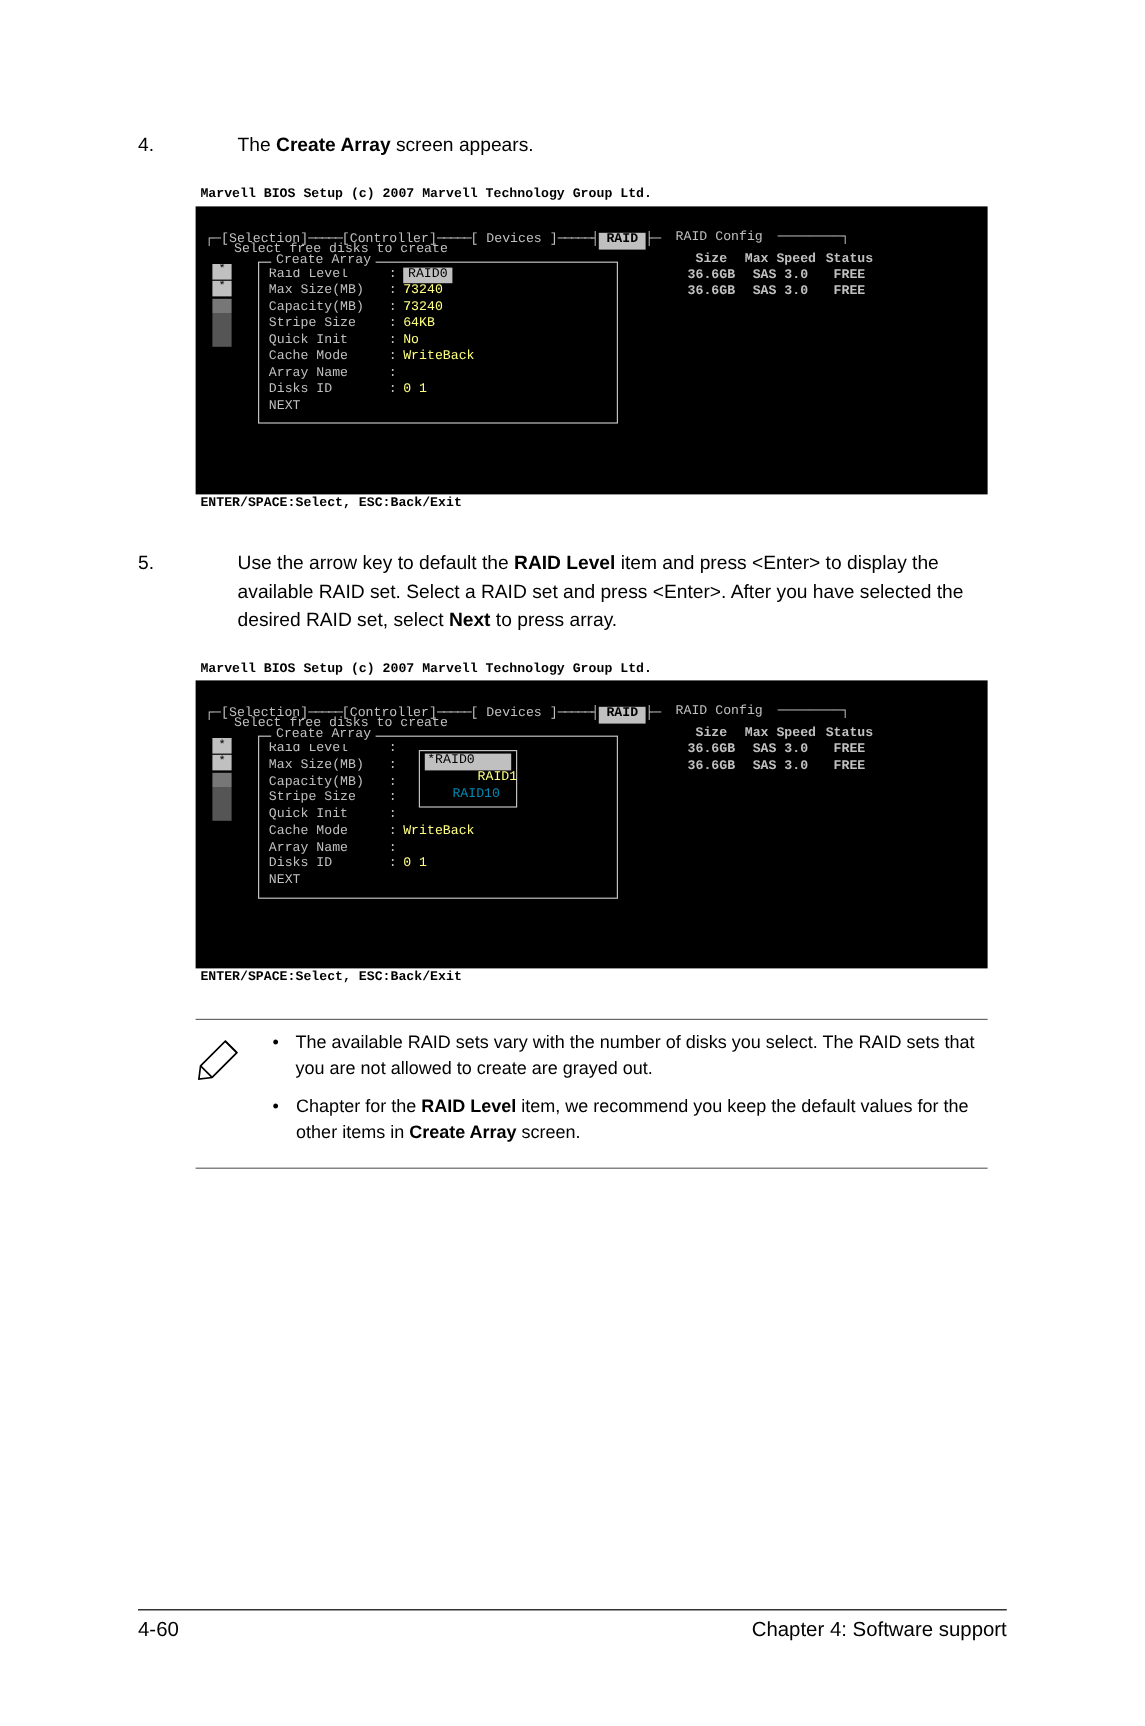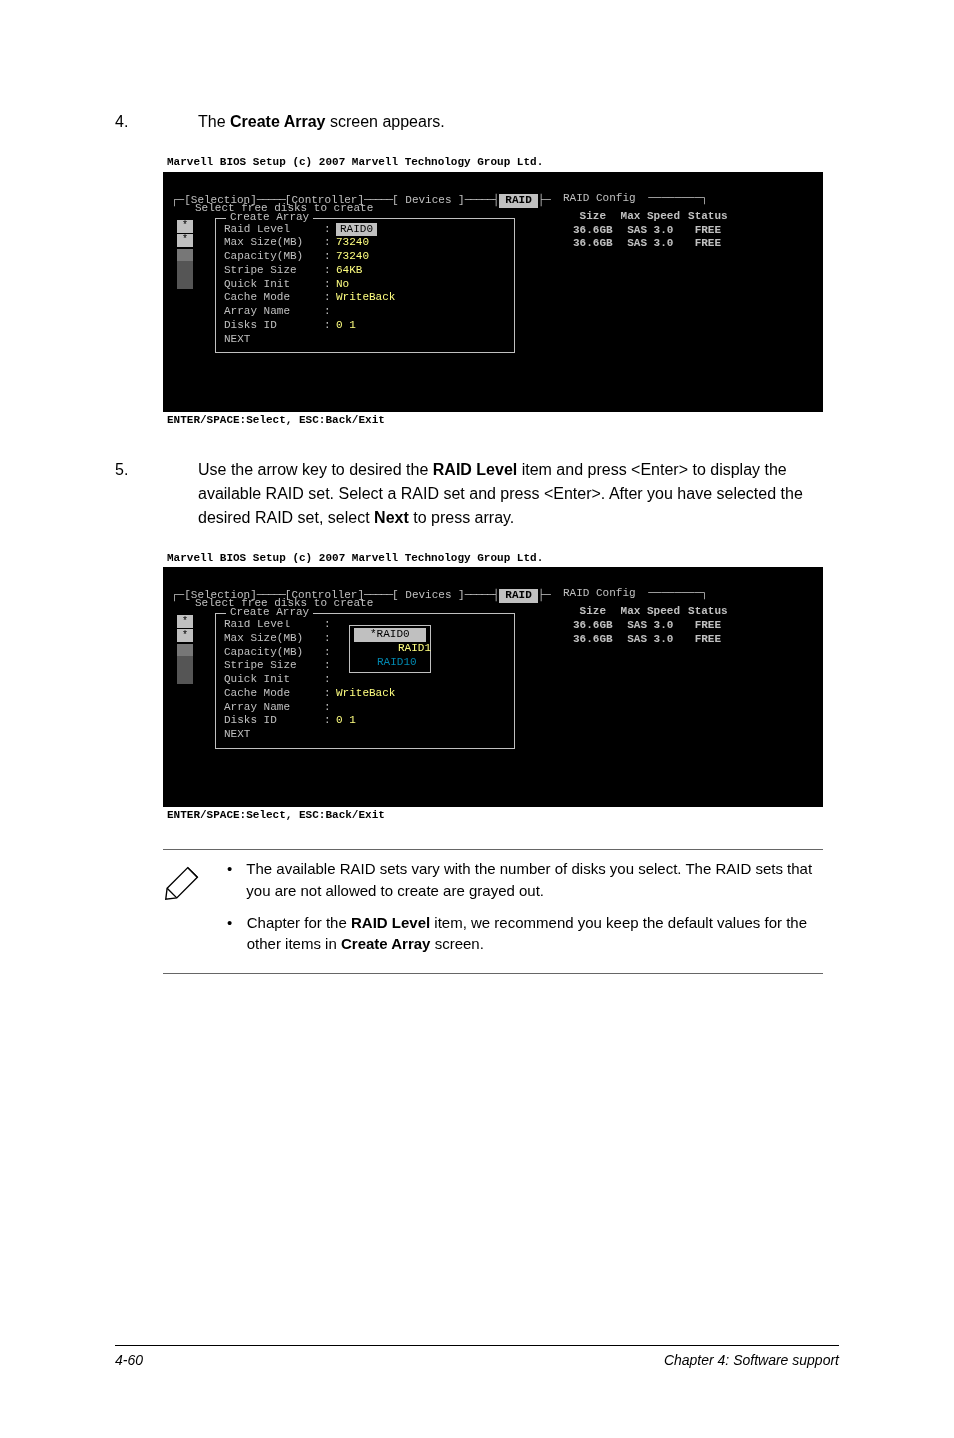--- a/index.html
+++ b/index.html
@@ -36,33 +36,33 @@
   .marker-col { position: absolute; top: 48px; left: 14px; width: 28px; }
   .marker { background: #c0c0c0; color: #000; display: flex; align-items: center; justify-content: center; width: 16px; height: 13px; margin-bottom: 1px; font-size: 10px; }
   .scroller { width: 16px; height: 40px; background: linear-gradient(to bottom, #777 0%, #777 30%, #555 30%, #555 100%); margin-top: 2px; }
 
   .right-region { position: absolute; top: 38px; left: 410px; width: 240px; }
   .right-region table { border-collapse: collapse; }
   .right-region th, .right-region td { color: #c0c0c0; padding: 0 8px 0 0; text-align: center; font-weight: bold; white-space: nowrap; }
 
   .popup { position: absolute; top: 58px; left: 186px; width: 82px; border: 1px solid #c0c0c0; background: #000; padding: 2px 4px; z-index: 10; }
   .popup .pitem { color: #ffff80; margin-left: 44px; }
-  .popup .psel { background: #c0c0c0; color: #000; padding: 0 16px; display: inline-block; width: 100%; }
+  .popup .psel { background: #c0c0c0; color: #000; padding: 0 2px; display: inline-block; width: 100%; }
   .popup .pdisabled { color: #0088b0; margin-left: 23px; }
 
   .note-area { margin: 24px 0 0 48px; width: 660px; }
   .note-area hr { border: none; border-top: 1px solid #666; margin: 2px 0 8px 0; }
   .note-flex { display: flex; gap: 20px; }
   .note-icon svg { width: 44px; height: 44px; }
   .note-list { flex: 1; font-size: 15px; line-height: 1.45; }
   .note-list .bullet-row { display: flex; gap: 14px; margin-bottom: 10px; }
   .note-list .dot { width: 8px; }
   .note-area hr.bottom { margin-top: 8px; }
 
-  .pagefoot { position: absolute; bottom: 70px; left: 115px; right: 115px; font-size: 14px; font-style: italic; }
+  .pagefoot { position: absolute; bottom: 70px; left: 115px; right: 115px; font-size: 17px; }
   .pagefoot-line { border: none; border-top: 1px solid #000; margin-bottom: 6px; }
   .pagefoot-row { display: flex; justify-content: space-between; }
 </style>
 </head>
 <body>
 
 <div class="page">
 
   <div class="step-line">
     <div class="step-num">4.</div>
@@ -158,21 +158,21 @@
         </tbody>
           </table>
       </div>
     </div>
     <div class="bios-footer">ENTER/SPACE:Select, ESC:Back/Exit</div>
   </div>
 
   <div class="step-line" style="margin-top:28px">
     <div class="step-num">5.</div>
     <div class="step-body">
-      <span>Use the arrow key to desired the </span><strong>RAID Level</strong><span> item and press &lt;Enter&gt; to display the available RAID set. Select a RAID set and press &lt;Enter&gt;. After you have selected the desired RAID set, select </span><strong>Next</strong><span> to press array.</span>
+      <span>Use the arrow key to default the </span><strong>RAID Level</strong><span> item and press &lt;Enter&gt; to display the available RAID set. Select a RAID set and press &lt;Enter&gt;. After you have selected the desired RAID set, select </span><strong>Next</strong><span> to press array.</span>
     </div>
   </div>
 
   <div class="bios-block">
     <div class="bios-title">Marvell BIOS Setup (c) 2007 Marvell Technology Group Ltd.</div>
     <div class="bios-screen">
       <div class="topline">
         <span class="seg" style="left:0">┌─<span>[Selection]</span><span class="dash">─────</span><span>[Controller]</span><span class="dash">─────</span><span>[ Devices ]</span><span class="dash">─────</span>┤<span class="raidpill"> RAID </span>├─</span>
       </div>
       <div class="raid-config-row">

